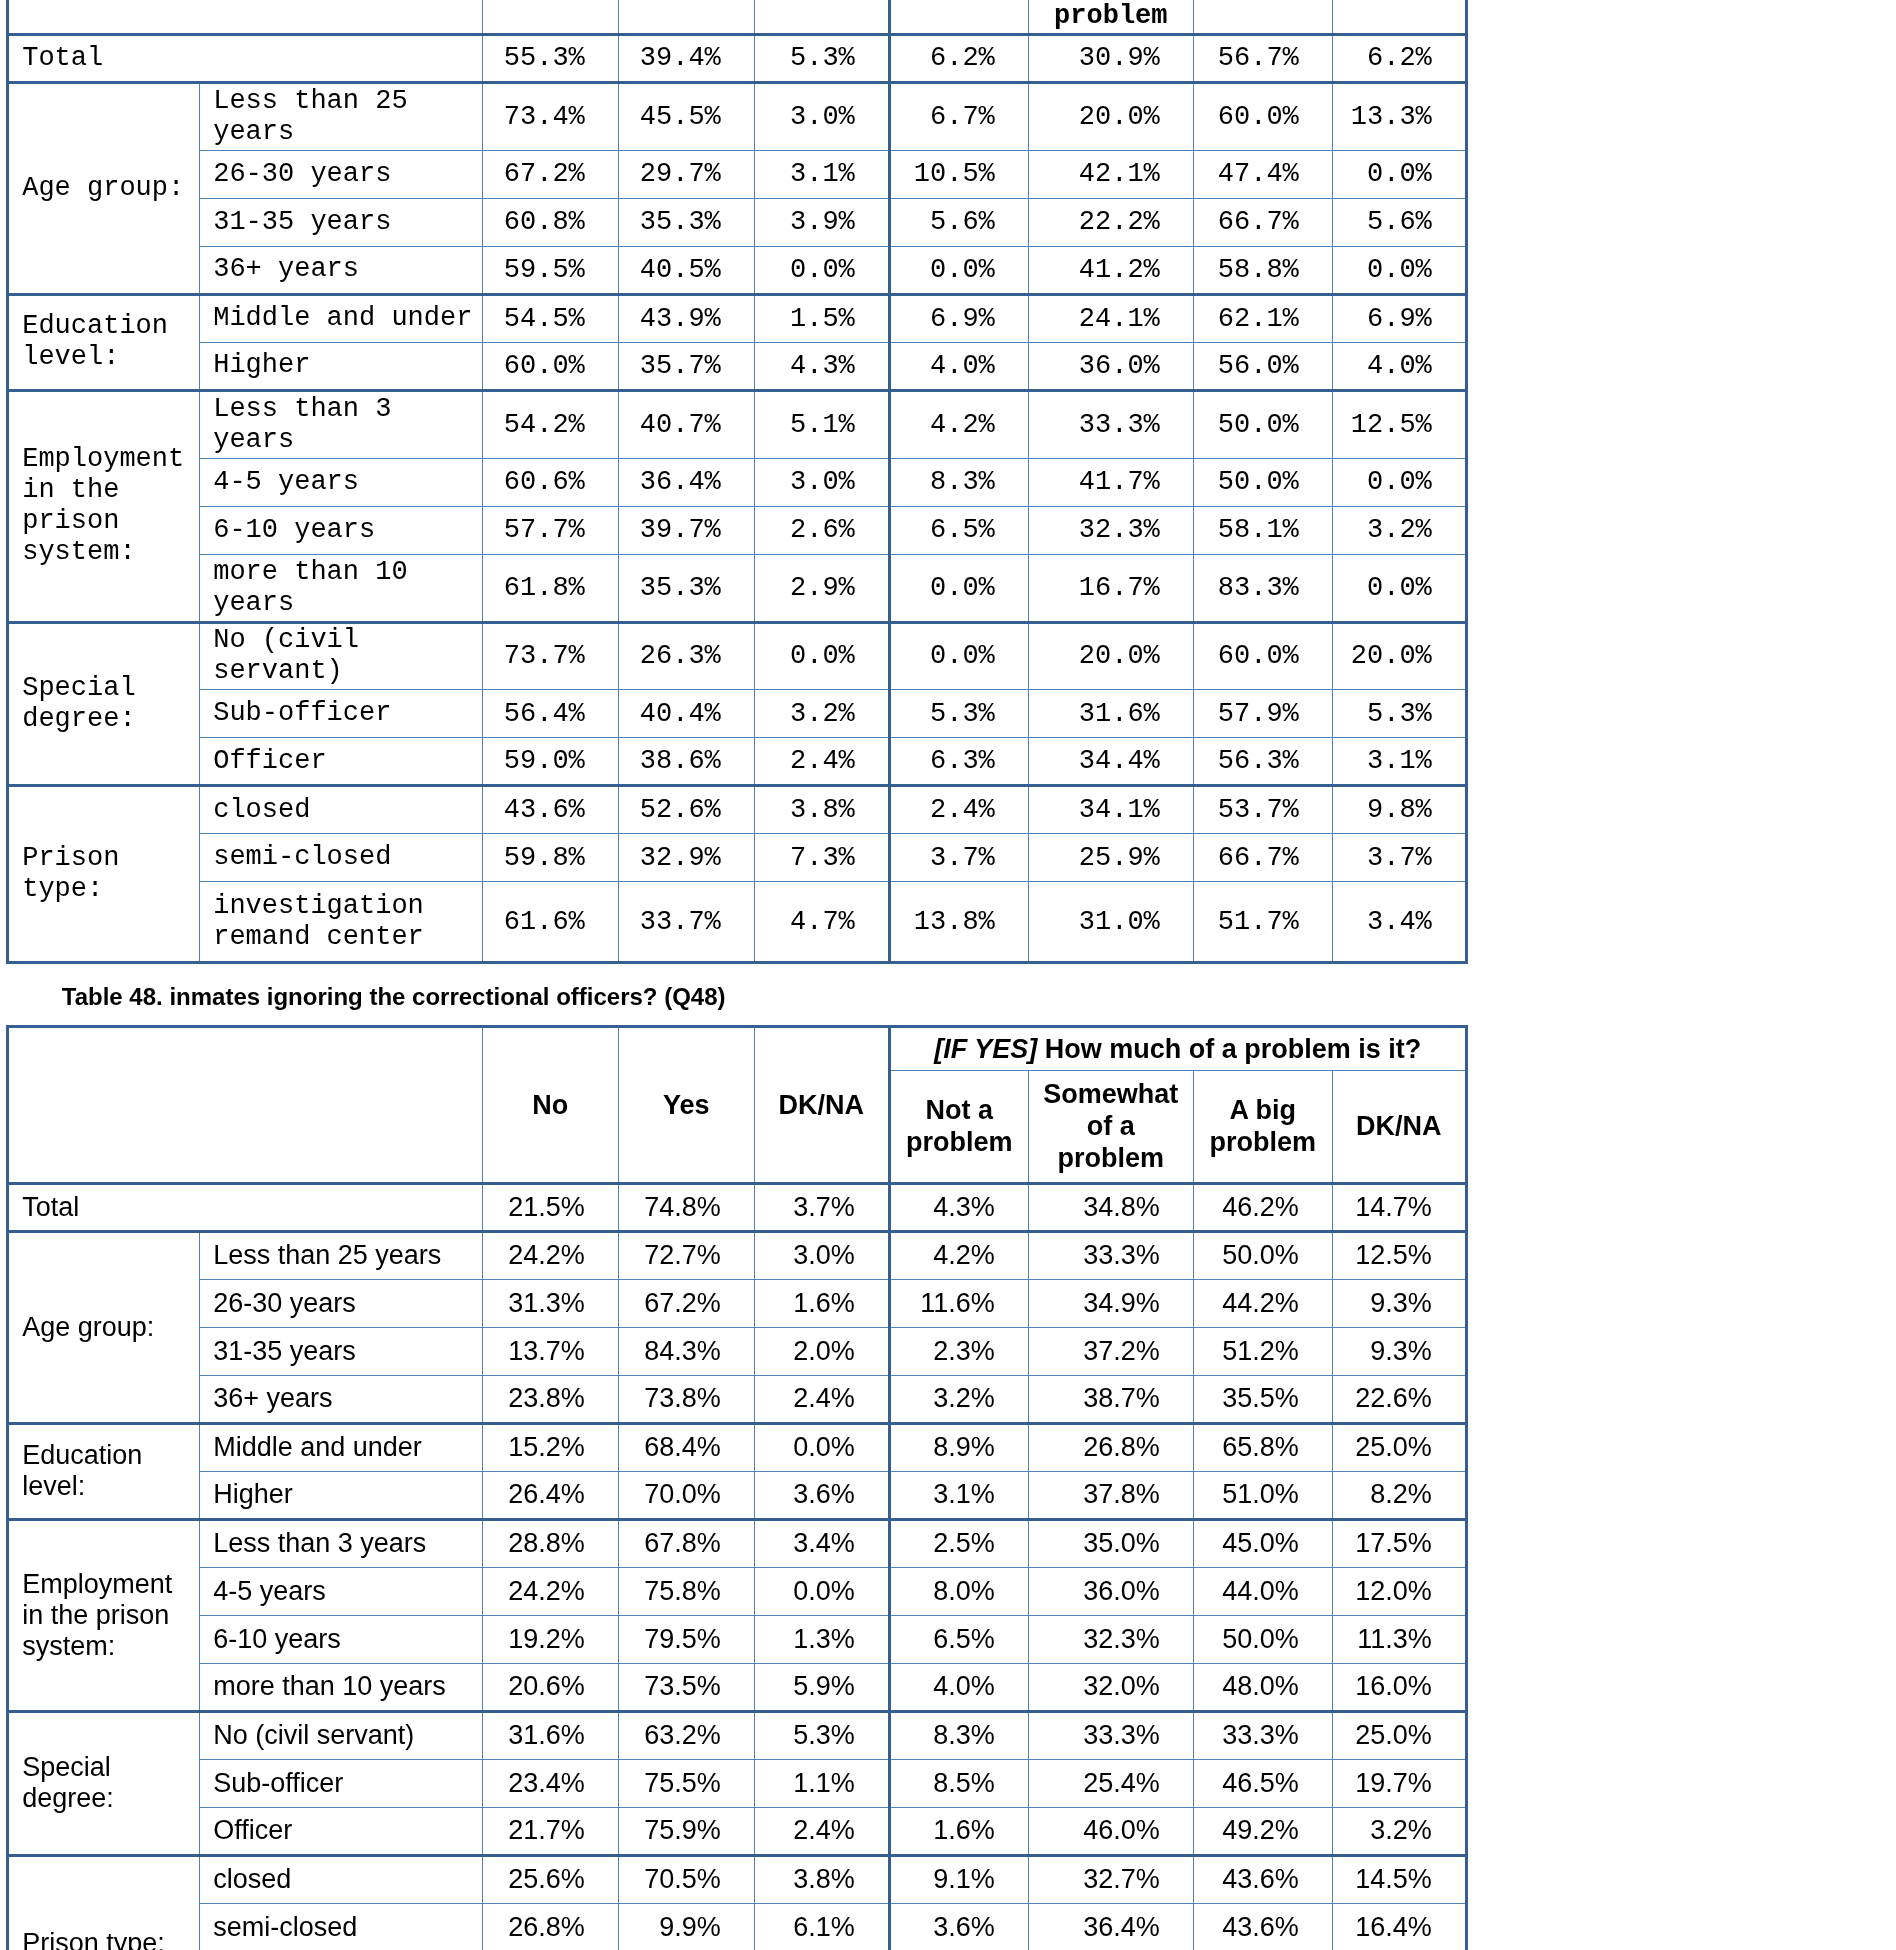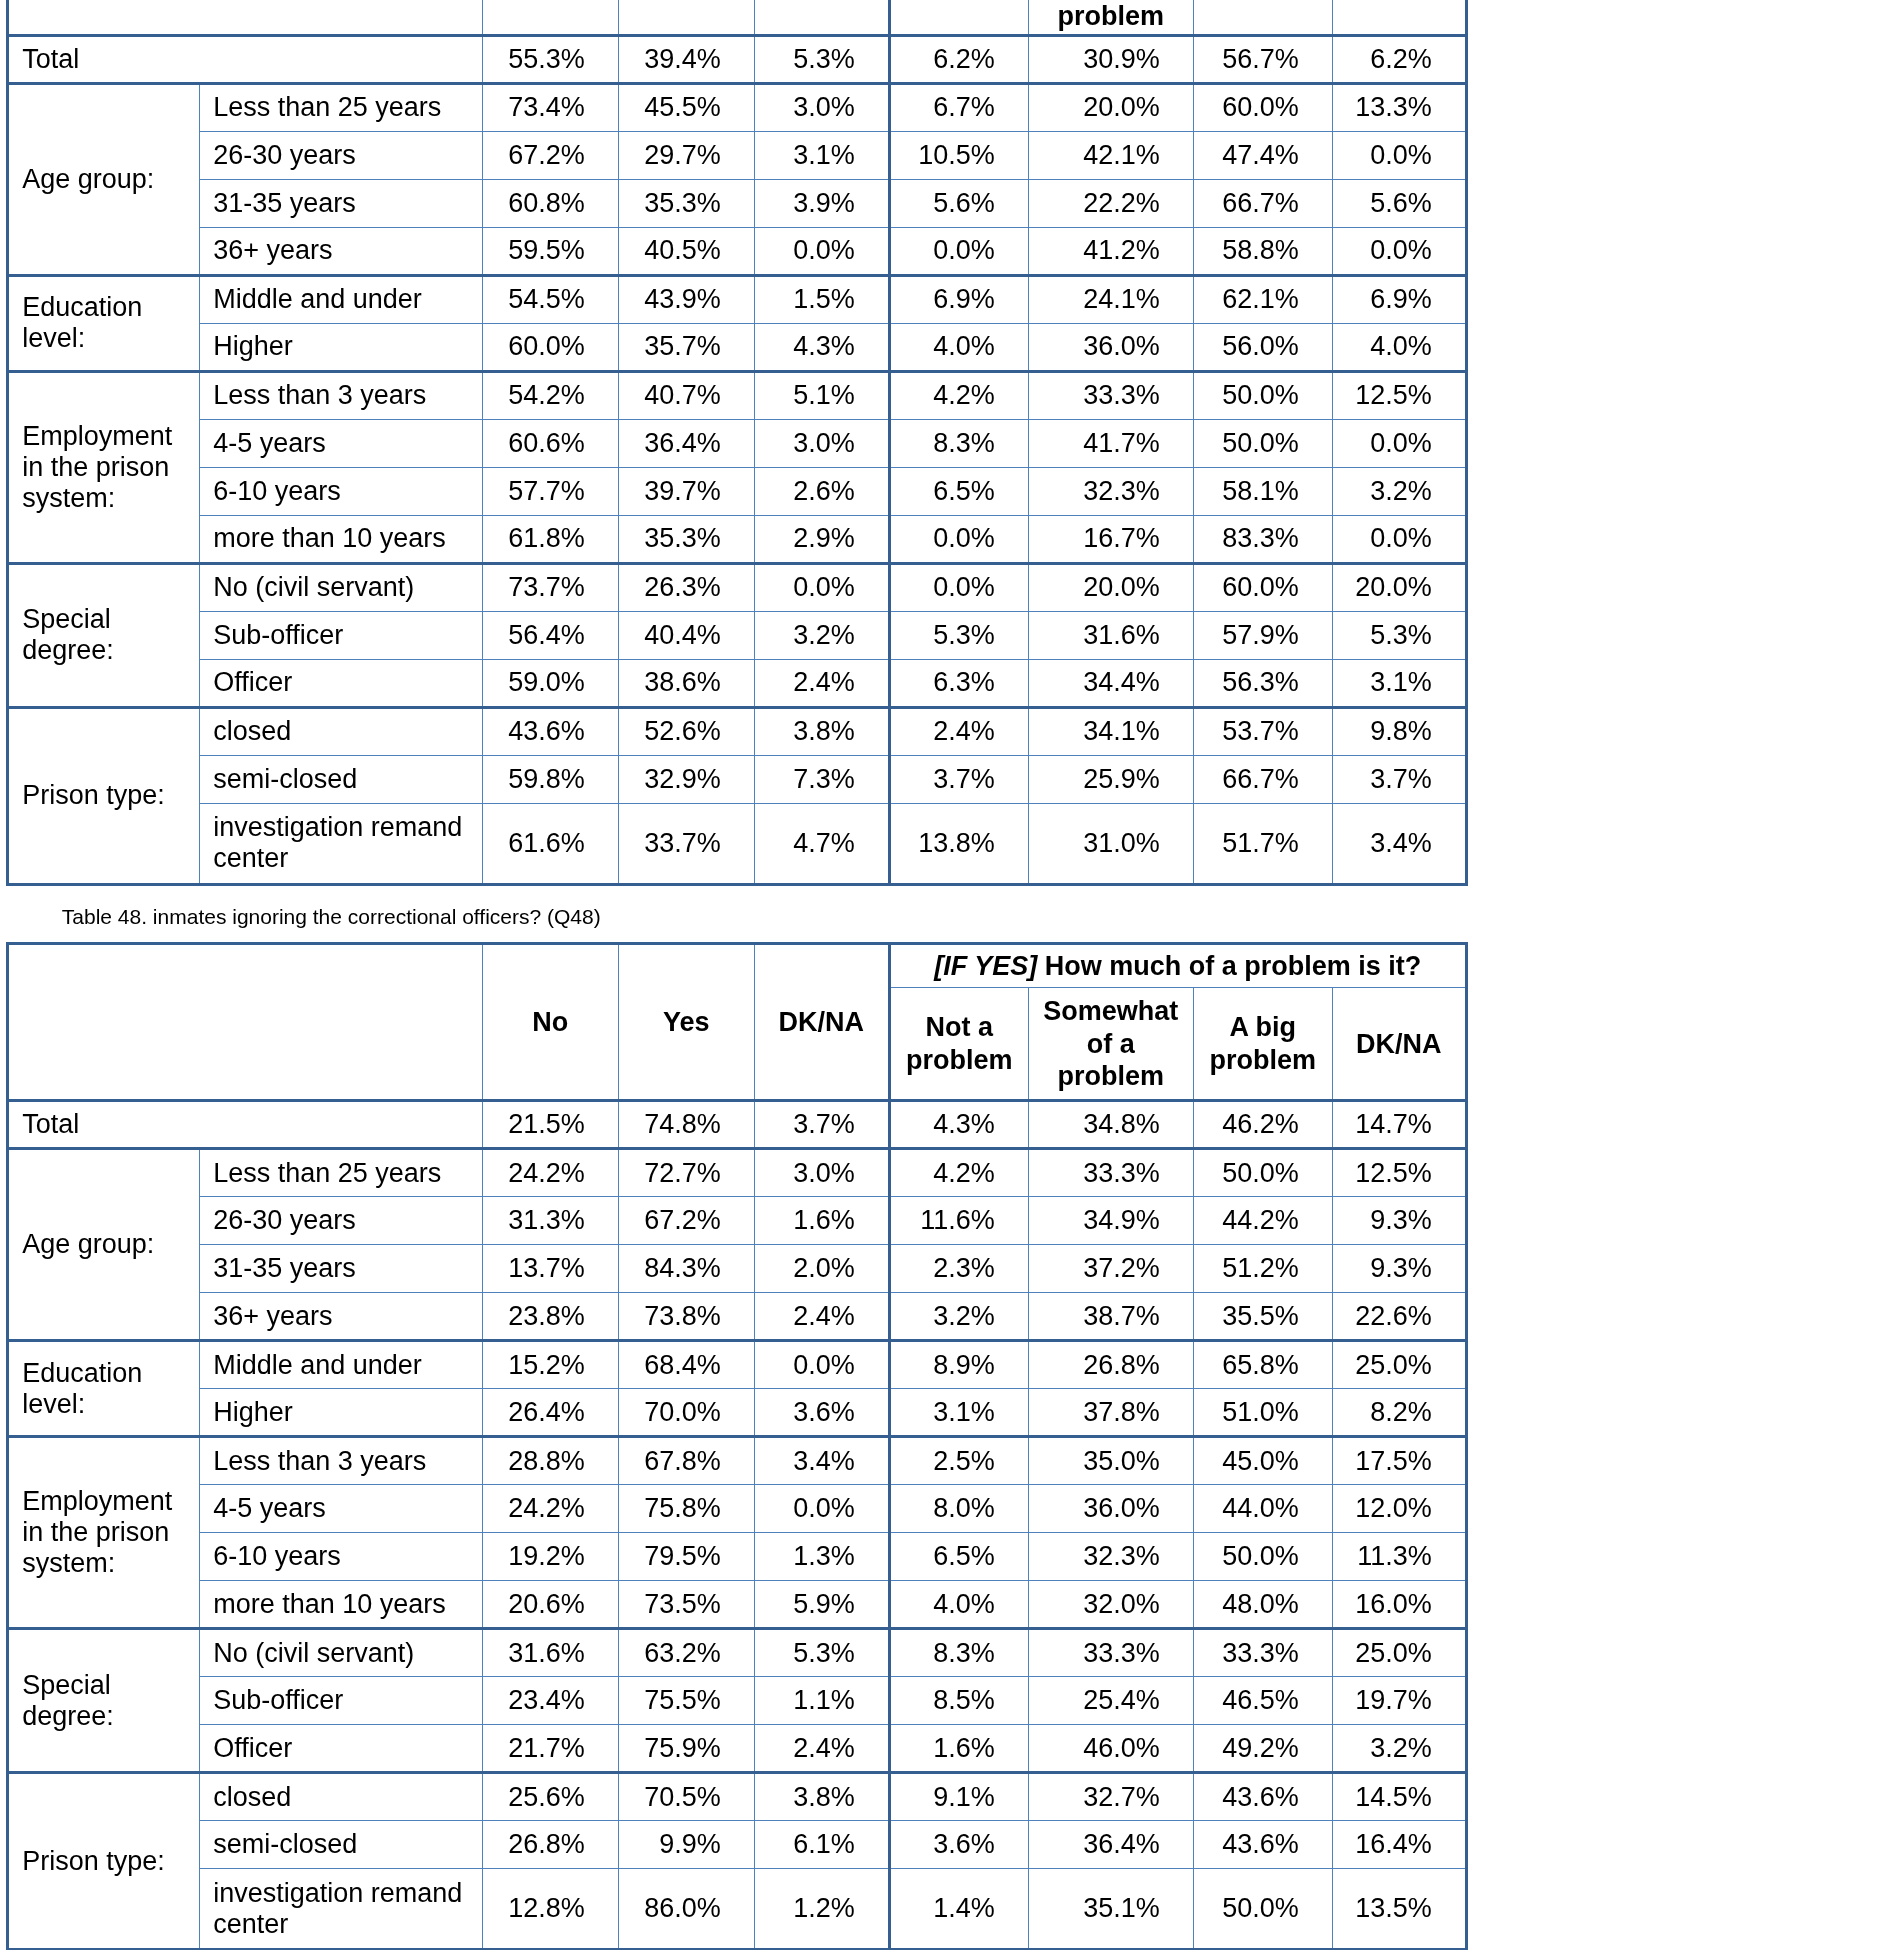--- a/index.html
+++ b/index.html
@@ -6,21 +6,21 @@
   * { box-sizing: border-box; }
   html, body { margin:0; padding:0; }
   body {
     width:1896px; height:1950px; overflow:hidden;
     background:#ffffff; color:#000;
     font-family:"Liberation Sans", sans-serif;
   }
   .page { padding-left:5.8px; }
 
   table { border-collapse:collapse; table-layout:fixed; width:1462px; }
-  #table-top { border:3.8px solid var(--thick); border-top:none; }
+  #table-top { border:3.8px solid var(--thick); border-top:none;font-family:Liberation Mono, monospace; }
   #table-48  { border:3.8px solid var(--thick); }
 
   td {
     border:1.9px solid var(--thin);
     font-size:27px; vertical-align:middle; overflow:hidden;
   }
 
   
   .phead td {
     border-top:none; height:33px; vertical-align:bottom;
@@ -38,21 +38,21 @@
   .glbl, .lbl { text-align:left; padding:1.9px 7.7px 1.9px 13.4px; line-height:1.15; }
   .val  { text-align:right; padding:1.9px 33px 1.9px 3.8px; }
 
   .h1 { height:44px; }
   .h2 { height:113px; }
   .hcol, .hcol2, .hifyes {
     font-weight:bold; text-align:center; padding:1.9px 5.8px; line-height:1.2;margin-top:29px;
   }
   .hifyes .pre { font-style:italic; }
 
-  .tbl-title { font-weight:normal; font-size:21px; margin:19px 0 13.4px 56px; }
+  .tbl-title { font-weight:bold; font-size:24px; margin:19px 0 13.4px 56px; }
 </style>
 </head>
 <body style="background: rgb(255, 255, 255); color: rgb(0, 0, 0);">
 
 <div class="page">
 
   <table id="table-top">
     <colgroup>
       <col style="width:192px">
         <col style="width:283px">

